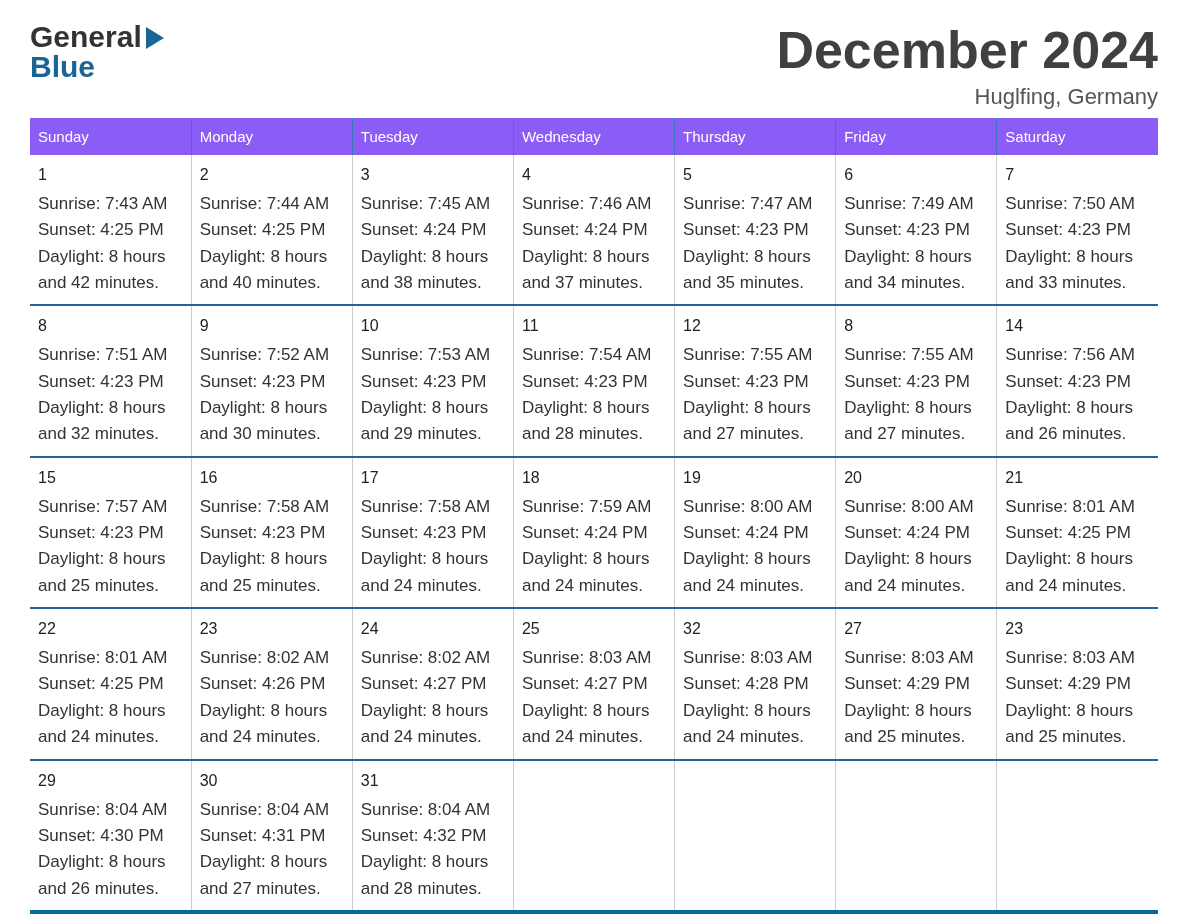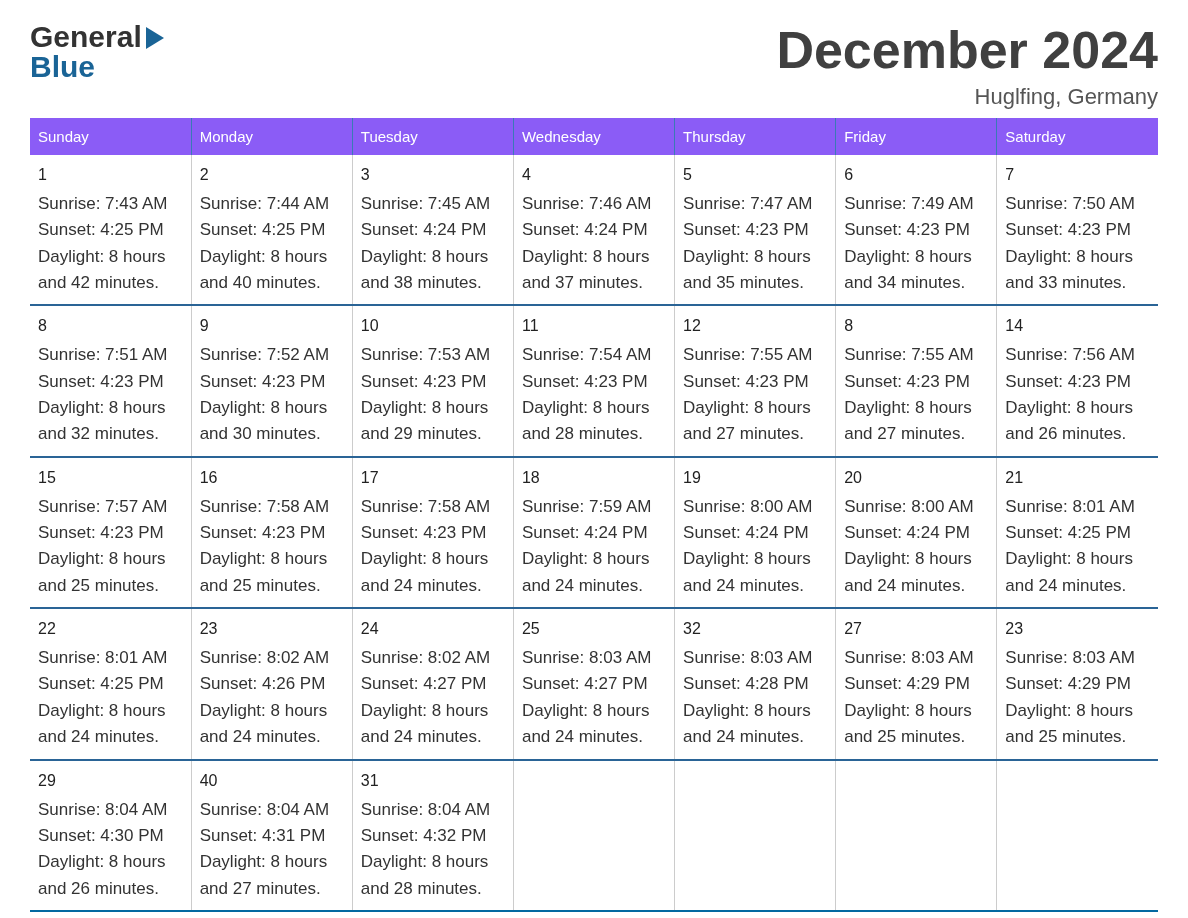--- a/index.html
+++ b/index.html
@@ -51,21 +51,21 @@
       font-weight: normal;
       border-right: 1px solid #3a7ab6;
     }
     thead th:last-child {
       border-right: none;
     }
     tbody tr {
       border-bottom: 2px solid #2a6496;
     }
     tbody tr:last-child {
-      border-bottom: 2px solid #0369a1;
+      border-bottom: 4px solid #0369a1;
     }
     tbody td {
       padding: 8px 8px;
       vertical-align: top;
       border-right: 1px solid #ccc;
       font-size: 13px;
       color: #333;
       line-height: 1.5;
       width: calc(100% / 7);
       min-height: 100px;
@@ -238,21 +238,21 @@
           <span class="day-number">23</span>
           <div class="day-info">Sunrise: 8:03 AM<br>Sunset: 4:29 PM<br>Daylight: 8 hours<br>and 25 minutes.</div>
         </td>
       </tr>
       <tr>
         <td>
           <span class="day-number">29</span>
           <div class="day-info">Sunrise: 8:04 AM<br>Sunset: 4:30 PM<br>Daylight: 8 hours<br>and 26 minutes.</div>
         </td>
         <td>
-          <span class="day-number">40</span>
+          <span class="day-number">30</span>
           <div class="day-info">Sunrise: 8:04 AM<br>Sunset: 4:31 PM<br>Daylight: 8 hours<br>and 27 minutes.</div>
         </td>
         <td>
           <span class="day-number">31</span>
           <div class="day-info">Sunrise: 8:04 AM<br>Sunset: 4:32 PM<br>Daylight: 8 hours<br>and 28 minutes.</div>
         </td>
         <td class="empty-cell"></td>
         <td class="empty-cell"></td>
         <td class="empty-cell"></td>
         <td class="empty-cell"></td>

